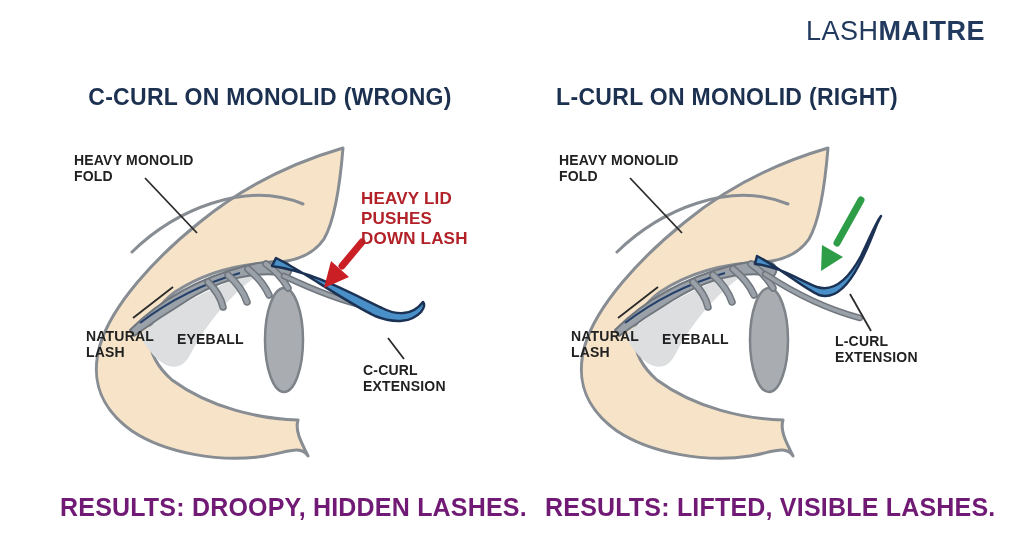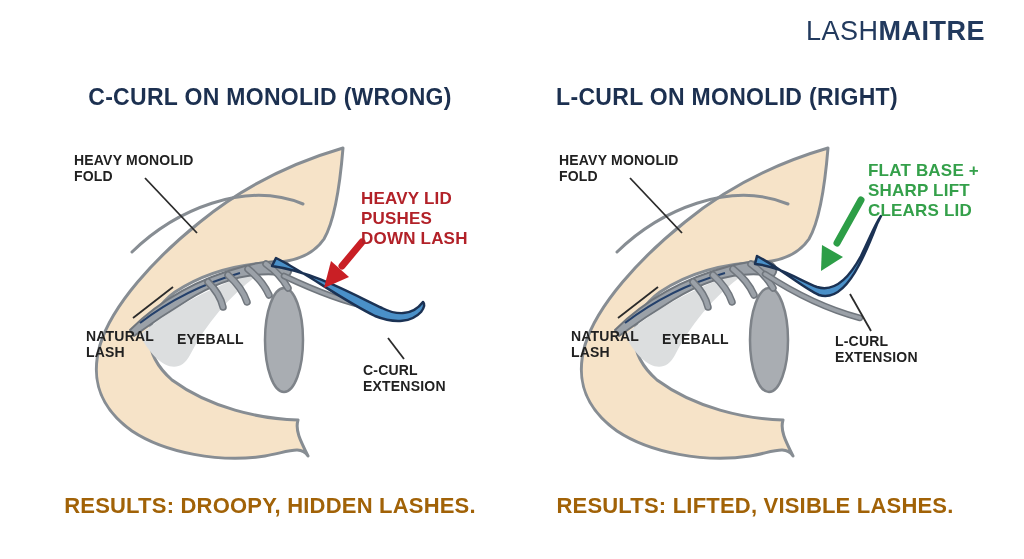--- a/index.html
+++ b/index.html
@@ -27,21 +27,21 @@
     line-height:1.15;letter-spacing:.2px;white-space:nowrap;
   }
   .note{
     position:absolute;font-size:17px;font-weight:700;line-height:1.18;
     letter-spacing:.2px;white-space:nowrap;
   }
   .note.red{color:#b22128;}
   .note.green{color:#34a04a;}
   .result{
     position:absolute;top:493px;width:420px;text-align:center;
-    font-size:22px;font-weight:700;color:#a16207;letter-spacing:.2px;white-space:nowrap;
+    font-size:25px;font-weight:700;color:#701a75;letter-spacing:.2px;white-space:nowrap;
   }
   .result.left{left:60px;}
   .result.right{left:545px;}
 </style>
 </head>
 <body>
 
 <div class="canvas">
 
   <div class="logo"><span class="light">LASH</span><span class="bold">MAITRE</span></div>
@@ -162,25 +162,20 @@
   <div class="diag-label" style="left:177px;top:331px;">EYEBALL</div>
   <div class="diag-label" style="left:363px;top:362px;">
     <div>C-CURL</div>
     <div>EXTENSION</div>
   </div>
 
   <div class="diag-label" style="left:559px;top:152px;">
     <div>HEAVY MONOLID</div>
     <div>FOLD</div>
   </div>
-  <div class="note green" style="left:868px;top:161px;">
-    <div>FLAT BASE +</div>
-    <div>SHARP LIFT</div>
-    <div>CLEARS LID</div>
-  </div>
   <div class="diag-label" style="left:571px;top:328px;">
     <div>NATURAL</div>
     <div>LASH</div>
   </div>
   <div class="diag-label" style="left:662px;top:331px;">EYEBALL</div>
   <div class="diag-label" style="left:835px;top:333px;">
     <div>L-CURL</div>
     <div>EXTENSION</div>
   </div>
 

